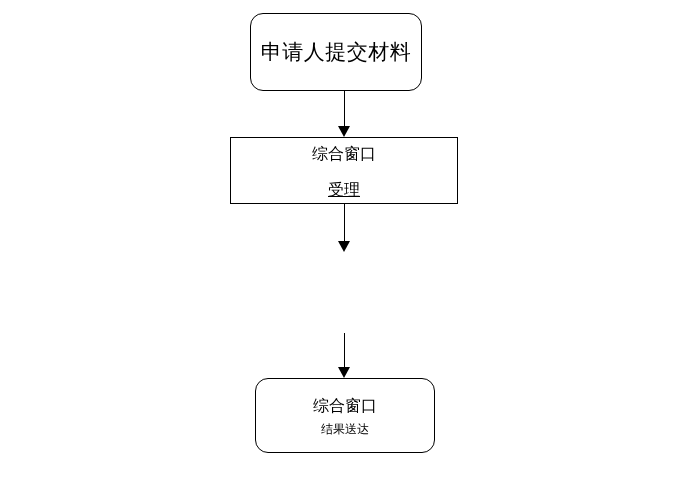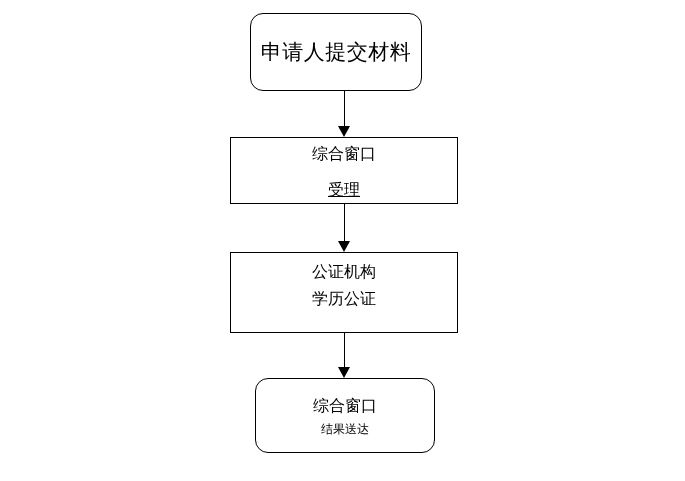--- a/index.html
+++ b/index.html
@@ -140,24 +140,20 @@
   <div class="node" id="node-2">
     <span class="line1">综合窗口</span>
     <span class="line2">受理</span>
   </div>
 
   <div class="connector" id="arrow-2">
     <div class="shaft"></div>
     <div class="head"></div>
   </div>
 
-  <div class="node" id="node-3">
-    <span class="line1">公证机构</span>
-    <span class="line2">学历公证</span>
-  </div>
 
   <div class="connector" id="arrow-3">
     <div class="shaft"></div>
     <div class="head"></div>
   </div>
 
   <div class="node rounded" id="node-4">
     <span class="line1">综合窗口</span>
     <span class="line2">结果送达</span>
   </div>

